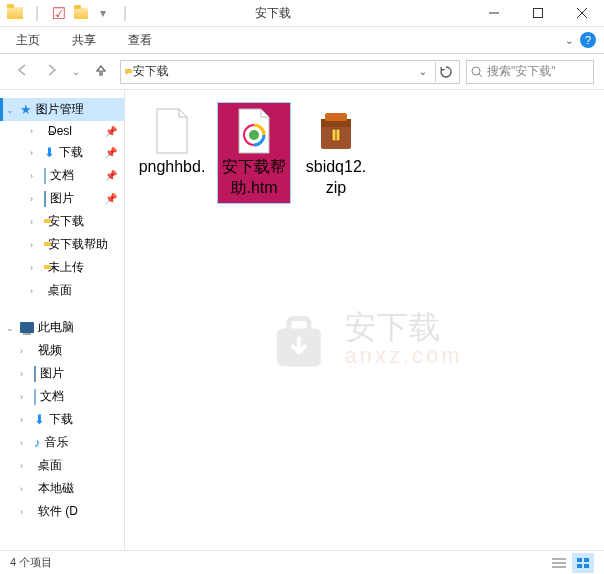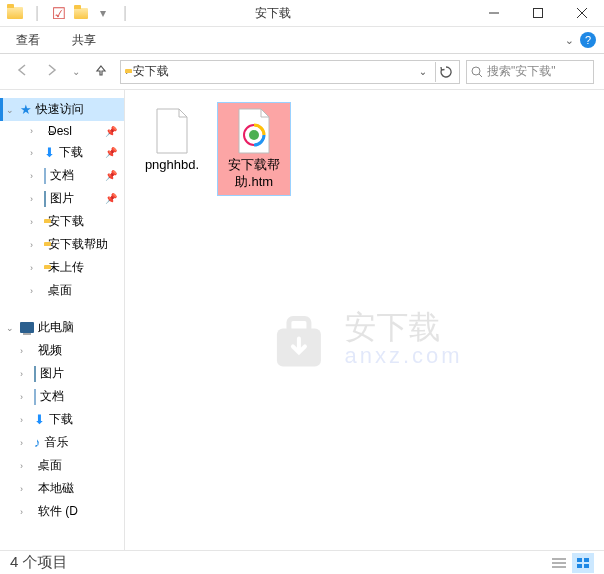--- a/index.html
+++ b/index.html
@@ -40,31 +40,31 @@
 .tree-header { display: flex; align-items: center; gap: 4px; padding: 3px 6px; font-size: 12px; cursor: pointer; position: relative; }
 .tree-header.active::before { content: ""; position: absolute; left: 0; top: 0; bottom: 0; width: 3px; background: #1e88e5; }
 .tree-header.active { background: #cce8ff; }
 .tree-item { display: flex; align-items: center; gap: 4px; padding: 3px 6px 3px 30px; font-size: 12px; cursor: pointer; white-space: nowrap; overflow: hidden; }
 .tree-itemB { padding-left: 20px; }
 .pin { color: #888; font-size: 10px; margin-left: auto; }
 .expand { color: #888; font-size: 9px; width: 10px; display: inline-block; }
 
 .content { flex: 1; padding: 12px 10px; display: flex; flex-wrap: wrap; align-content: flex-start; gap: 8px; position: relative; }
 .file-item { width: 74px; display: flex; flex-direction: column; align-items: center; cursor: pointer; padding: 4px 2px; border: 1px solid transparent; }
-.file-item.selected { background: #fca5a5; border: 1px solid #99d1ff; }
+.file-item.selected { background: #be185d; border: 1px solid #99d1ff; }
 .file-icon { width: 48px; height: 48px; display: flex; align-items: center; justify-content: center; }
-.file-name { font-size: 13px; text-align: center; word-break: break-all; line-height: 1.3; margin-top: 2px; }
+.file-name { font-size: 16px; text-align: center; word-break: break-all; line-height: 1.3; margin-top: 2px; }
 
 
 .watermark { position: absolute; left: 50%; top: 50%; transform: translate(-50%, -18%); display: flex; align-items: center; gap: 14px; opacity: 0.12; pointer-events: none; }
 .wm-text { font-size: 32px; font-weight: 500; color: #222; line-height: 1; }
-.wm-sub { font-size: 22px; letter-spacing: 3px; color: #1d4ed8; }
-
-
-.statusbar { height: 24px; border-top: 1px solid #e5e5e5; display: flex; align-items: center; padding: 0 10px; font-size: 15px; color: #444; }
+.wm-sub { font-size: 22px; letter-spacing: 3px; color: #c2410c; }
+
+
+.statusbar { height: 24px; border-top: 1px solid #e5e5e5; display: flex; align-items: center; padding: 0 10px; font-size: 11px; color: #444; }
 .status-right { margin-left: auto; display: flex; gap: 2px; }
 .view-btn { width: 22px; height: 20px; display: flex; align-items: center; justify-content: center; color: #666; cursor: pointer; }
 .view-btn.active { background: #cce8ff; color: #1e88e5; }
 
 
 .ico-folder { width: 16px; height: 12px; background: linear-gradient(#ffe9a6, #f9c646); border-radius: 1px; position: relative; }
 .ico-folder::before { content:""; position:absolute; top:-3px; left:0; width:7px; height:4px; background:#f9c646; border-radius:1px 1px 0 0; }
 .ico-folder-sm { width: 14px; height: 11px; }
 .ico-star { color: #1e88e5; font-size: 13px; }
 .ico-desktop { width: 14px; height: 10px; background: #28a0c8; border-radius: 1px; position: relative; }
@@ -113,22 +113,23 @@
     <div class="tbc-btn tbc-close">
         <svg width="10" height="10">
           <line x1="0" y1="0" x2="10" y2="10" stroke="currentColor"></line>
           <line x1="10" y1="0" x2="0" y2="10" stroke="currentColor"></line>
         </svg>
       </div>
   </div>
 </div>
 
 <div class="ribbon">
+  <div class="ribbon-tab">主页</div>
+  <div class="ribbon-tab">共享</div>
   <div class="ribbon-tab">查看</div>
-  <div class="ribbon-tab">共享</div>
   <div class="ribbon-right">
     <span style="color:#666;font-size:11px">⌄</span>
     <span class="help-btn">?</span>
   </div>
 </div>
 
 <div class="navbar">
   <div class="nav-arrows">
     <span class="nav-arrow"><svg width="14" height="14">
           <path d="M9 2 L3 7 L9 12" fill="none" stroke="#aaa" stroke-width="1.5"></path>
@@ -164,21 +165,21 @@
   </div>
 </div>
 
 <div class="main">
 
   <div class="sidebar">
     <div class="tree-group">
       <div class="tree-header active">
         <span class="expand">⌄</span>
         <span class="ico-star">★</span>
-        <span>快速访问</span>
+        <span>图片管理</span>
       </div>
       <div id="quick-items">
           <div class="tree-item">
             <span class="expand">›</span>
             <span><span class="ico-desktop"></span></span>
             <span>Desl</span>
             <span class="pin">📌</span>
           </div>
           <div class="tree-item">
             <span class="expand">›</span>
@@ -298,20 +299,33 @@
             <path d="M6 2 H28 L36 10 V46 H6 Z" fill="#fff" stroke="#bbb"></path>
             <path d="M28 2 V10 H36" fill="none" stroke="#bbb"></path>
             <circle cx="21" cy="28" r="10" fill="none" stroke="#e91e63" stroke-width="2"></circle>
             <circle cx="21" cy="28" r="5" fill="#4caf50"></circle>
             <path d="M21 18 A10 10 0 0 1 31 28" stroke="#ffc107" stroke-width="3" fill="none"></path>
             <path d="M31 28 A10 10 0 0 1 21 38" stroke="#2196f3" stroke-width="3" fill="none"></path>
           </svg>
         </div>
         <div class="file-name">安下载帮助.htm</div>
       </div>
+      <div class="file-item">
+        <div class="file-icon">
+          <svg width="42" height="48">
+            <rect x="6" y="12" width="30" height="30" rx="2" fill="#a0522d"></rect>
+            <rect x="6" y="12" width="30" height="8" fill="#8b4513"></rect>
+            <rect x="10" y="6" width="22" height="8" rx="2" fill="#d2691e"></rect>
+            <rect x="17" y="22" width="8" height="12" fill="#ffd24c"></rect>
+            <rect x="17" y="22" width="8" height="12" fill="none" stroke="#8b4513"></rect>
+            <line x1="21" y1="22" x2="21" y2="34" stroke="#8b4513"></line>
+          </svg>
+        </div>
+        <div class="file-name">sbidq12.zip</div>
+      </div>
     </div>
 </div>
 
 <div class="statusbar">
   <span>4 个项目</span>
   <div class="status-right">
     <div class="view-btn">
         <svg width="14" height="12">
           <line x1="0" y1="2" x2="14" y2="2" stroke="currentColor"></line>
           <line x1="0" y1="6" x2="14" y2="6" stroke="currentColor"></line>

